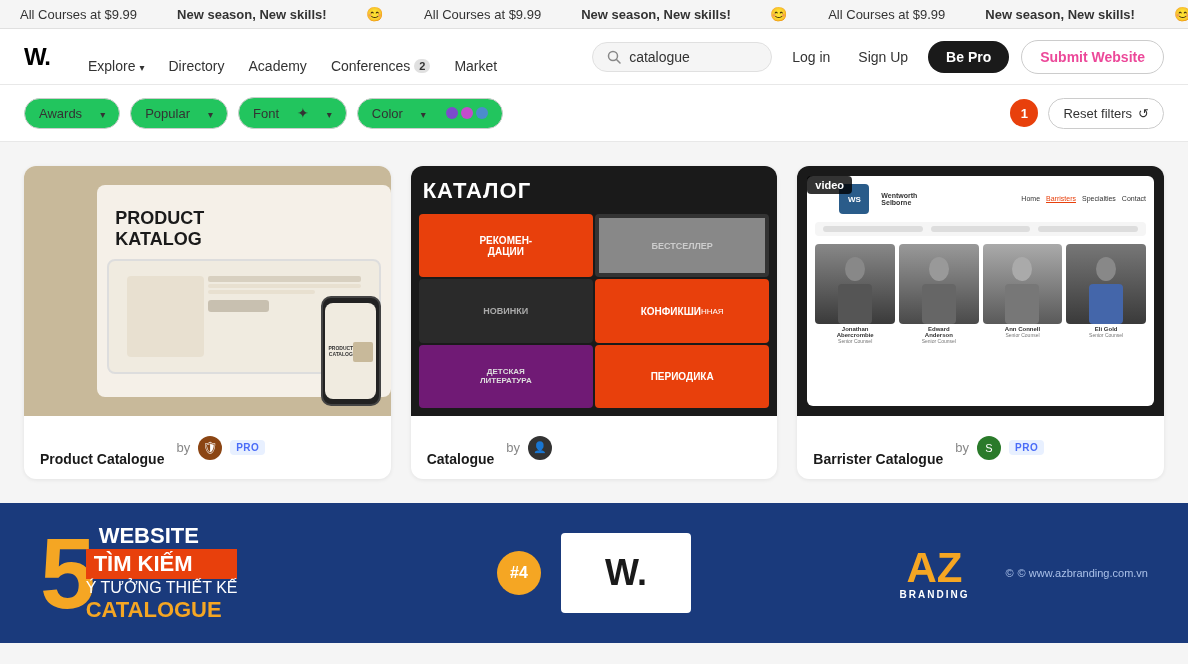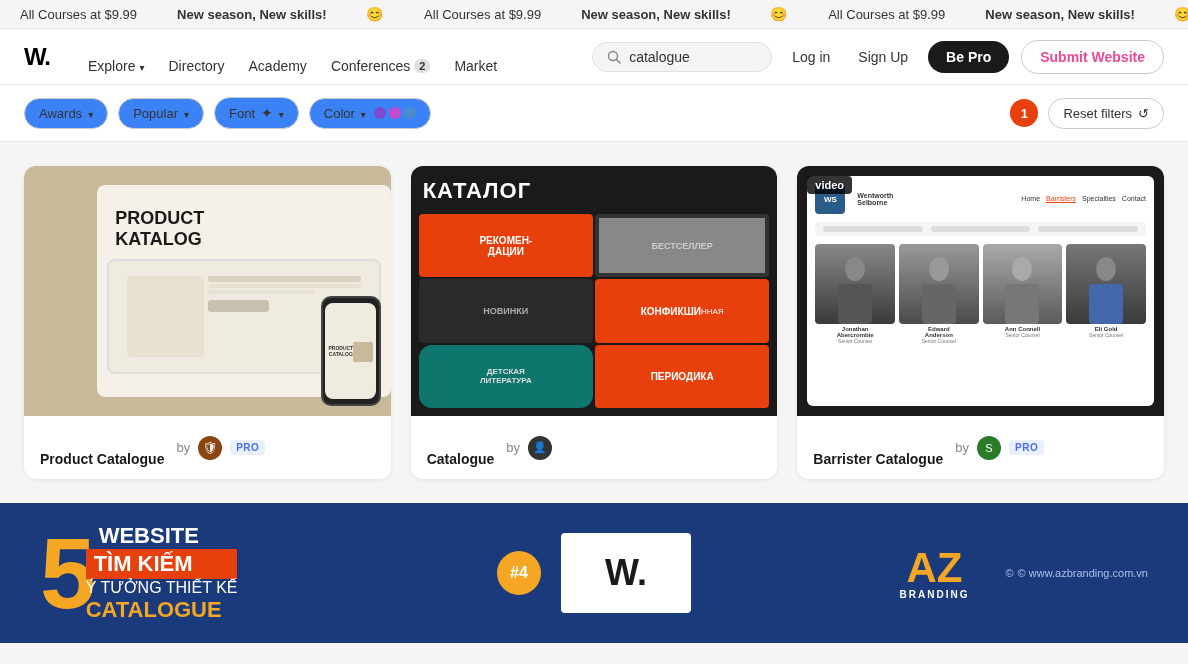--- a/index.html
+++ b/index.html
@@ -141,28 +141,28 @@
       background: #fff;
       border-bottom: 1px solid #e8e8e8;
       padding: 12px 24px;
       display: flex;
       align-items: center;
       gap: 10px;
     }
     .filter-btn {
       display: flex;
       align-items: center;
-      gap: 6px;
+      gap: 18px;
       padding: 7px 14px;
       border: 1.5px solid #ccc;
       border-radius: 20px;
       font-size: 13px;
       font-weight: 500;
       color: #333;
-      background: #3b82f6;
+      background: #22c55e;
       cursor: pointer;
     }
     .filter-icon { font-size: 14px; }
     .filter-color-circles {
       display: flex;
       align-items: center;
       gap: 3px;
       margin-left: 2px;
     }
     .color-circle {
@@ -363,20 +363,21 @@
       width: 30px;
       height: 30px;
       background: #2a5c8a;
       border-radius: 4px;
       display: flex;
       align-items: center;
       justify-content: center;
       font-size: 8px;
       color: #fff;
       font-weight: 700;
+      margin-left: 24px;
     }
     .card3-nav-links {
       display: flex;
       gap: 6px;
       margin-left: auto;
     }
     .card3-nav-link {
       font-size: 7px;
       color: #333;
       background: none;
@@ -658,21 +659,21 @@
           <div class="card2-cell card2-orange">РЕКОМЕН-<br>ДАЦИИ</div>
           <div class="card2-cell" style="background:#333; position:relative; overflow:hidden;">
             <div style="background:#888; width:100%; height:100%; display:flex; align-items:center; justify-content:center; font-size:9px; color:#ccc;">БЕСТСЕЛЛЕР</div>
           </div>
 
           <div class="card2-cell card2-dark">
             <div style="font-size:9px; color:#aaa;">НОВИНКИ</div>
           </div>
           <div class="card2-cell card2-orange">КОНФИКШИ<br><span style="font-size:8px; font-weight:400;">ННАЯ</span></div>
 
-          <div class="card2-cell" style="background:#0f766e;border-radius:13px;">
+          <div class="card2-cell" style="background:#701a75;">
             <div style="font-size:8px; color:#ddd;">ДЕТСКАЯ<br>ЛИТЕРАТУРА</div>
           </div>
           <div class="card2-cell card2-orange">ПЕРИОДИКА</div>
 
         </div>
       </div>
       <div class="card-footer">
         <span class="card-title">Catalogue</span>
         <span class="card-by">by</span>
         <div class="card-avatar" style="background:#333; color:#fff; font-size:11px;">👤</div>

